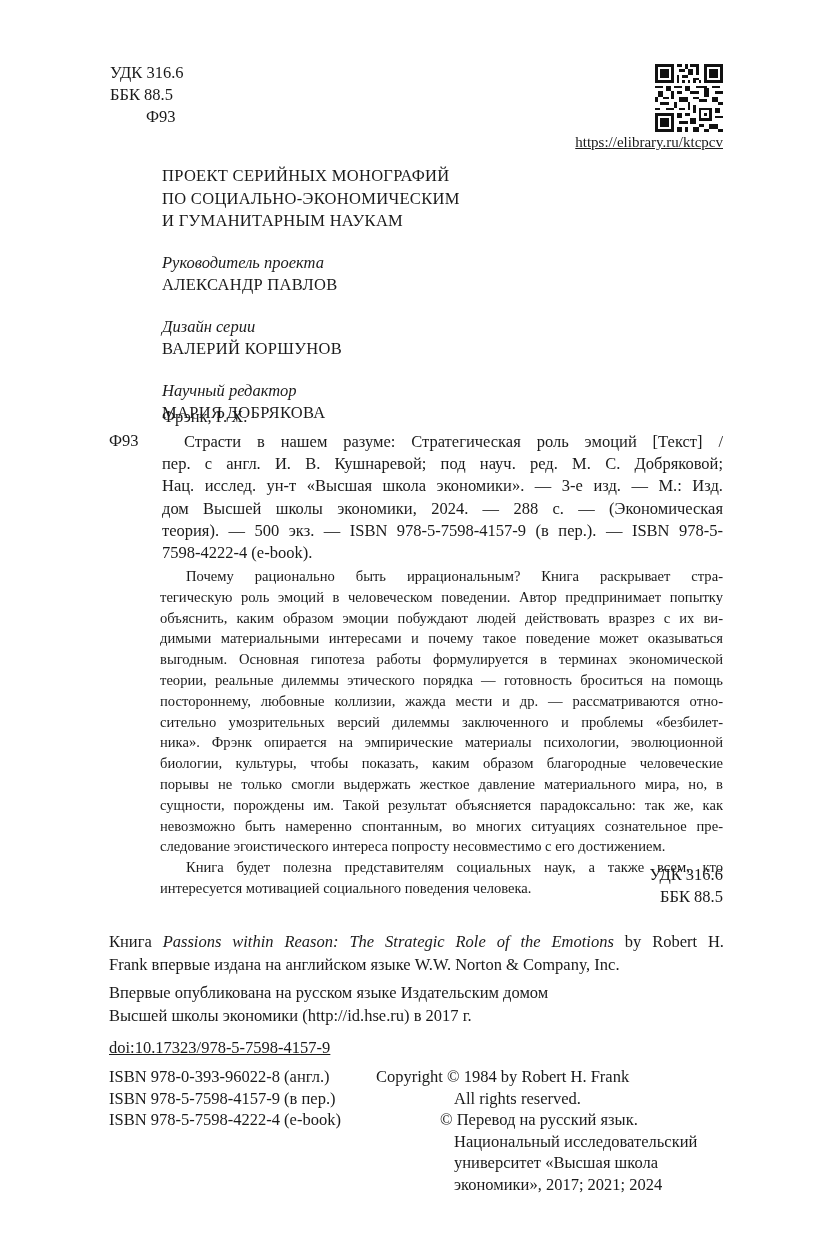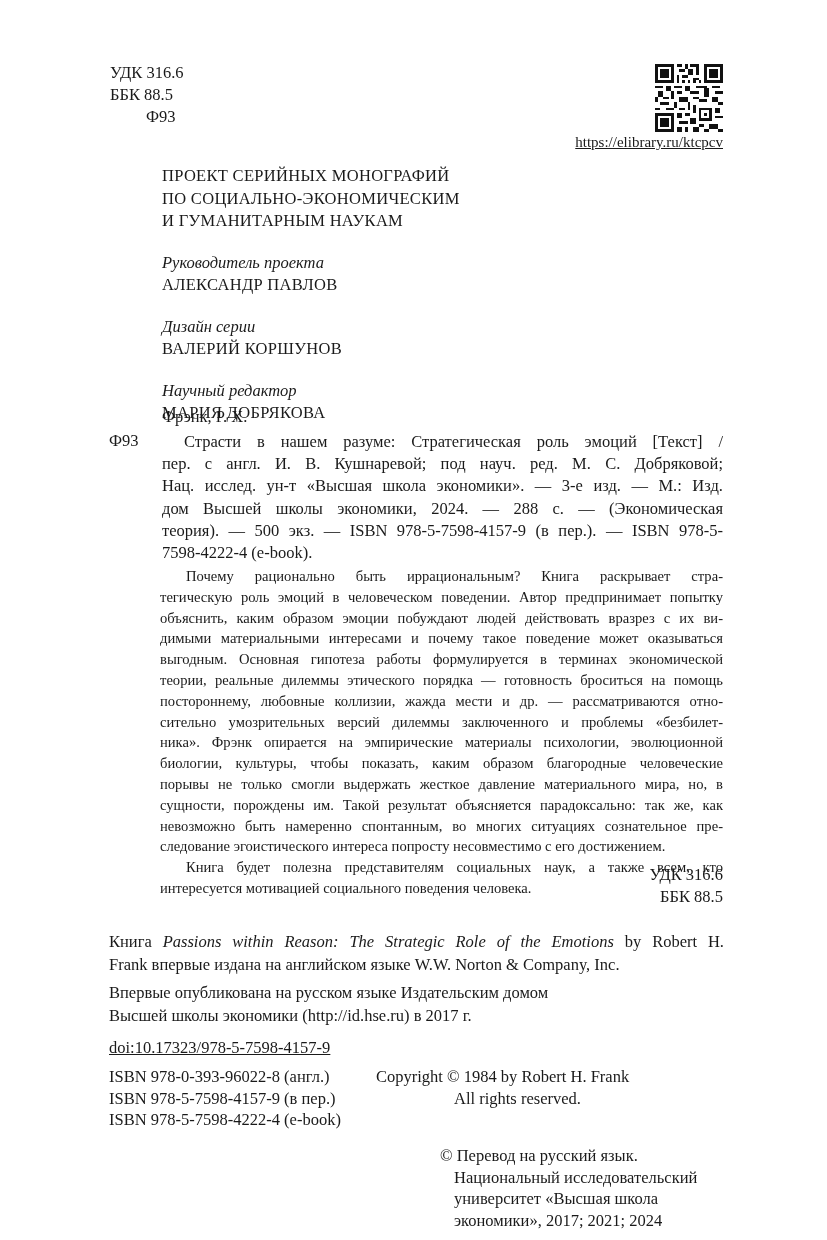--- a/index.html
+++ b/index.html
@@ -48,21 +48,21 @@
     #orig { left: 109px; top: 931px; font-size: 16.5px; line-height: 22.5px; width: 615px; }
     #orig .l { display: block; white-space: nowrap; }
     #orig .justify { text-align: justify; text-align-last: justify; }
     #ru-first { left: 109px; top: 982px; font-size: 16.5px; line-height: 22.5px; }
 
     #doi { left: 109px; top: 1038px; font-size: 16.5px; text-decoration: underline; }
 
     #isbn-list { left: 109px; top: 1066px; font-size: 16.5px; line-height: 21.5px; }
     #copyright { left: 376px; top: 1066px; font-size: 16.5px; line-height: 21.5px; }
     #copyright .ind { padding-left: 78px; }
-    #copyright .ind2 { padding-left: 64px; margin-top: 36px; }
+    #copyright .ind2 { padding-left: 64px; }
   </style>
 </head>
 <body>
 
 <div id="class-top" class="abs">
   <div>УДК 316.6</div>
   <div>ББК 88.5</div>
   <div class="indent">Ф93</div>
 </div>
 

